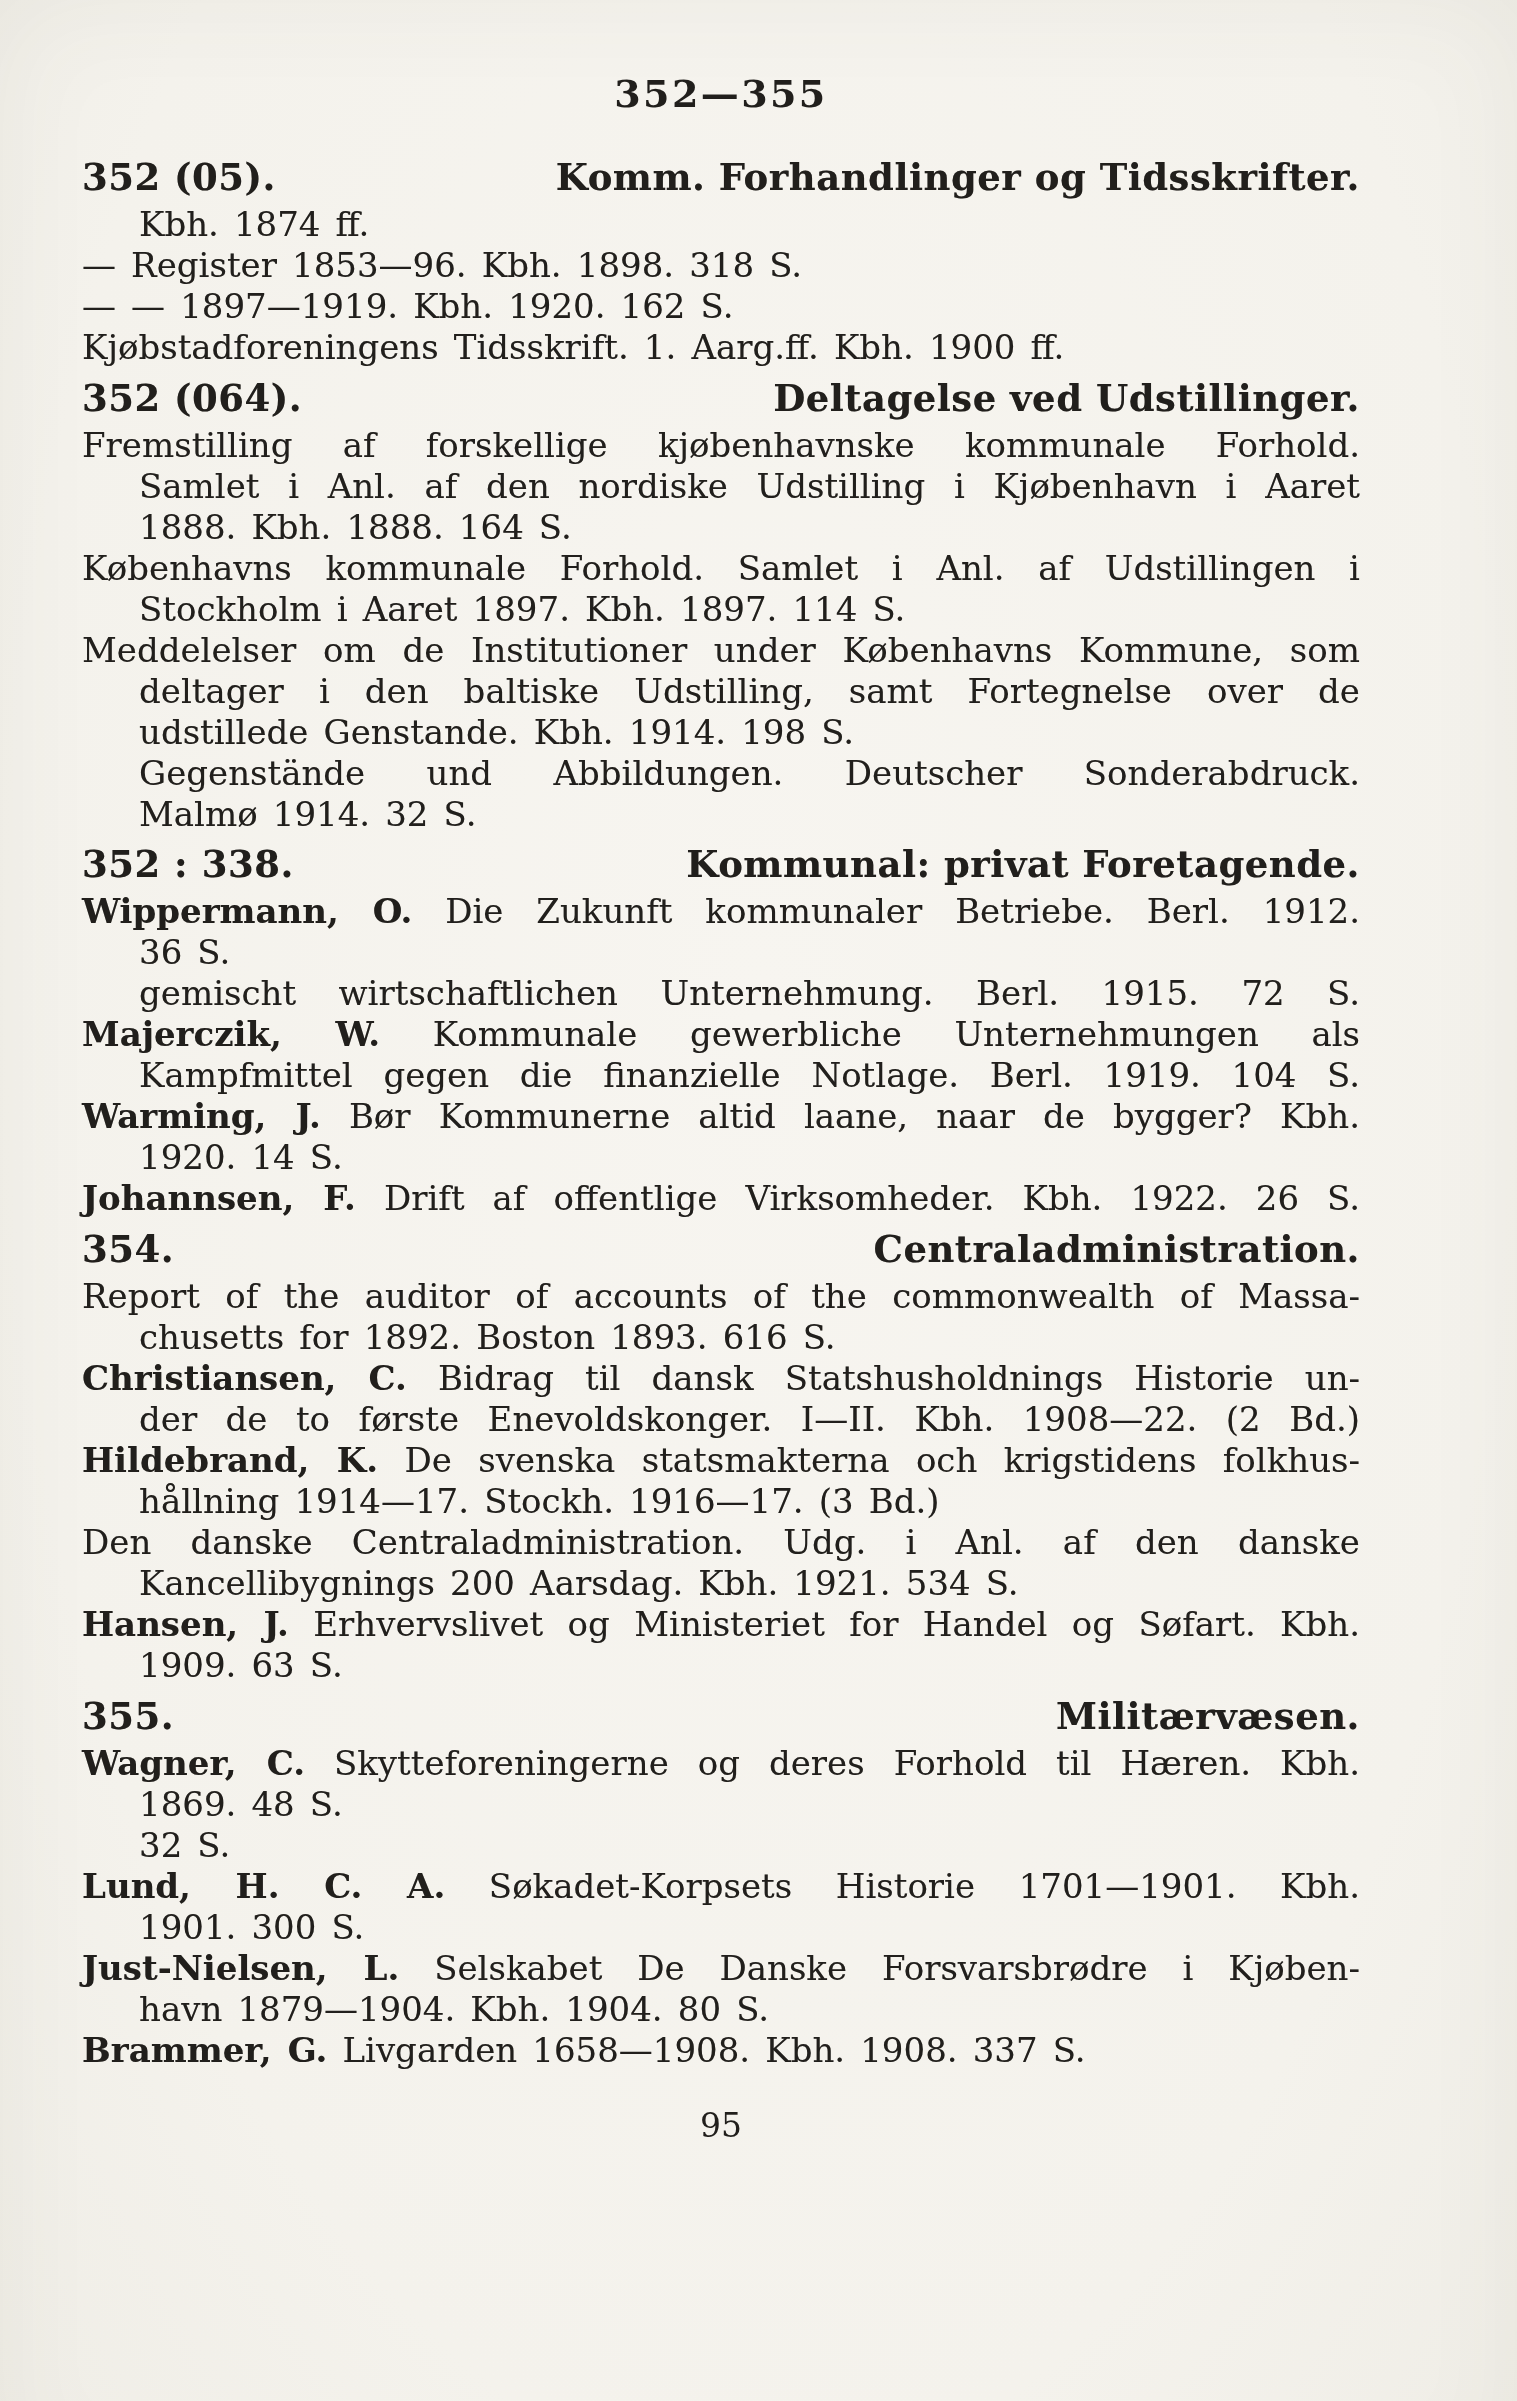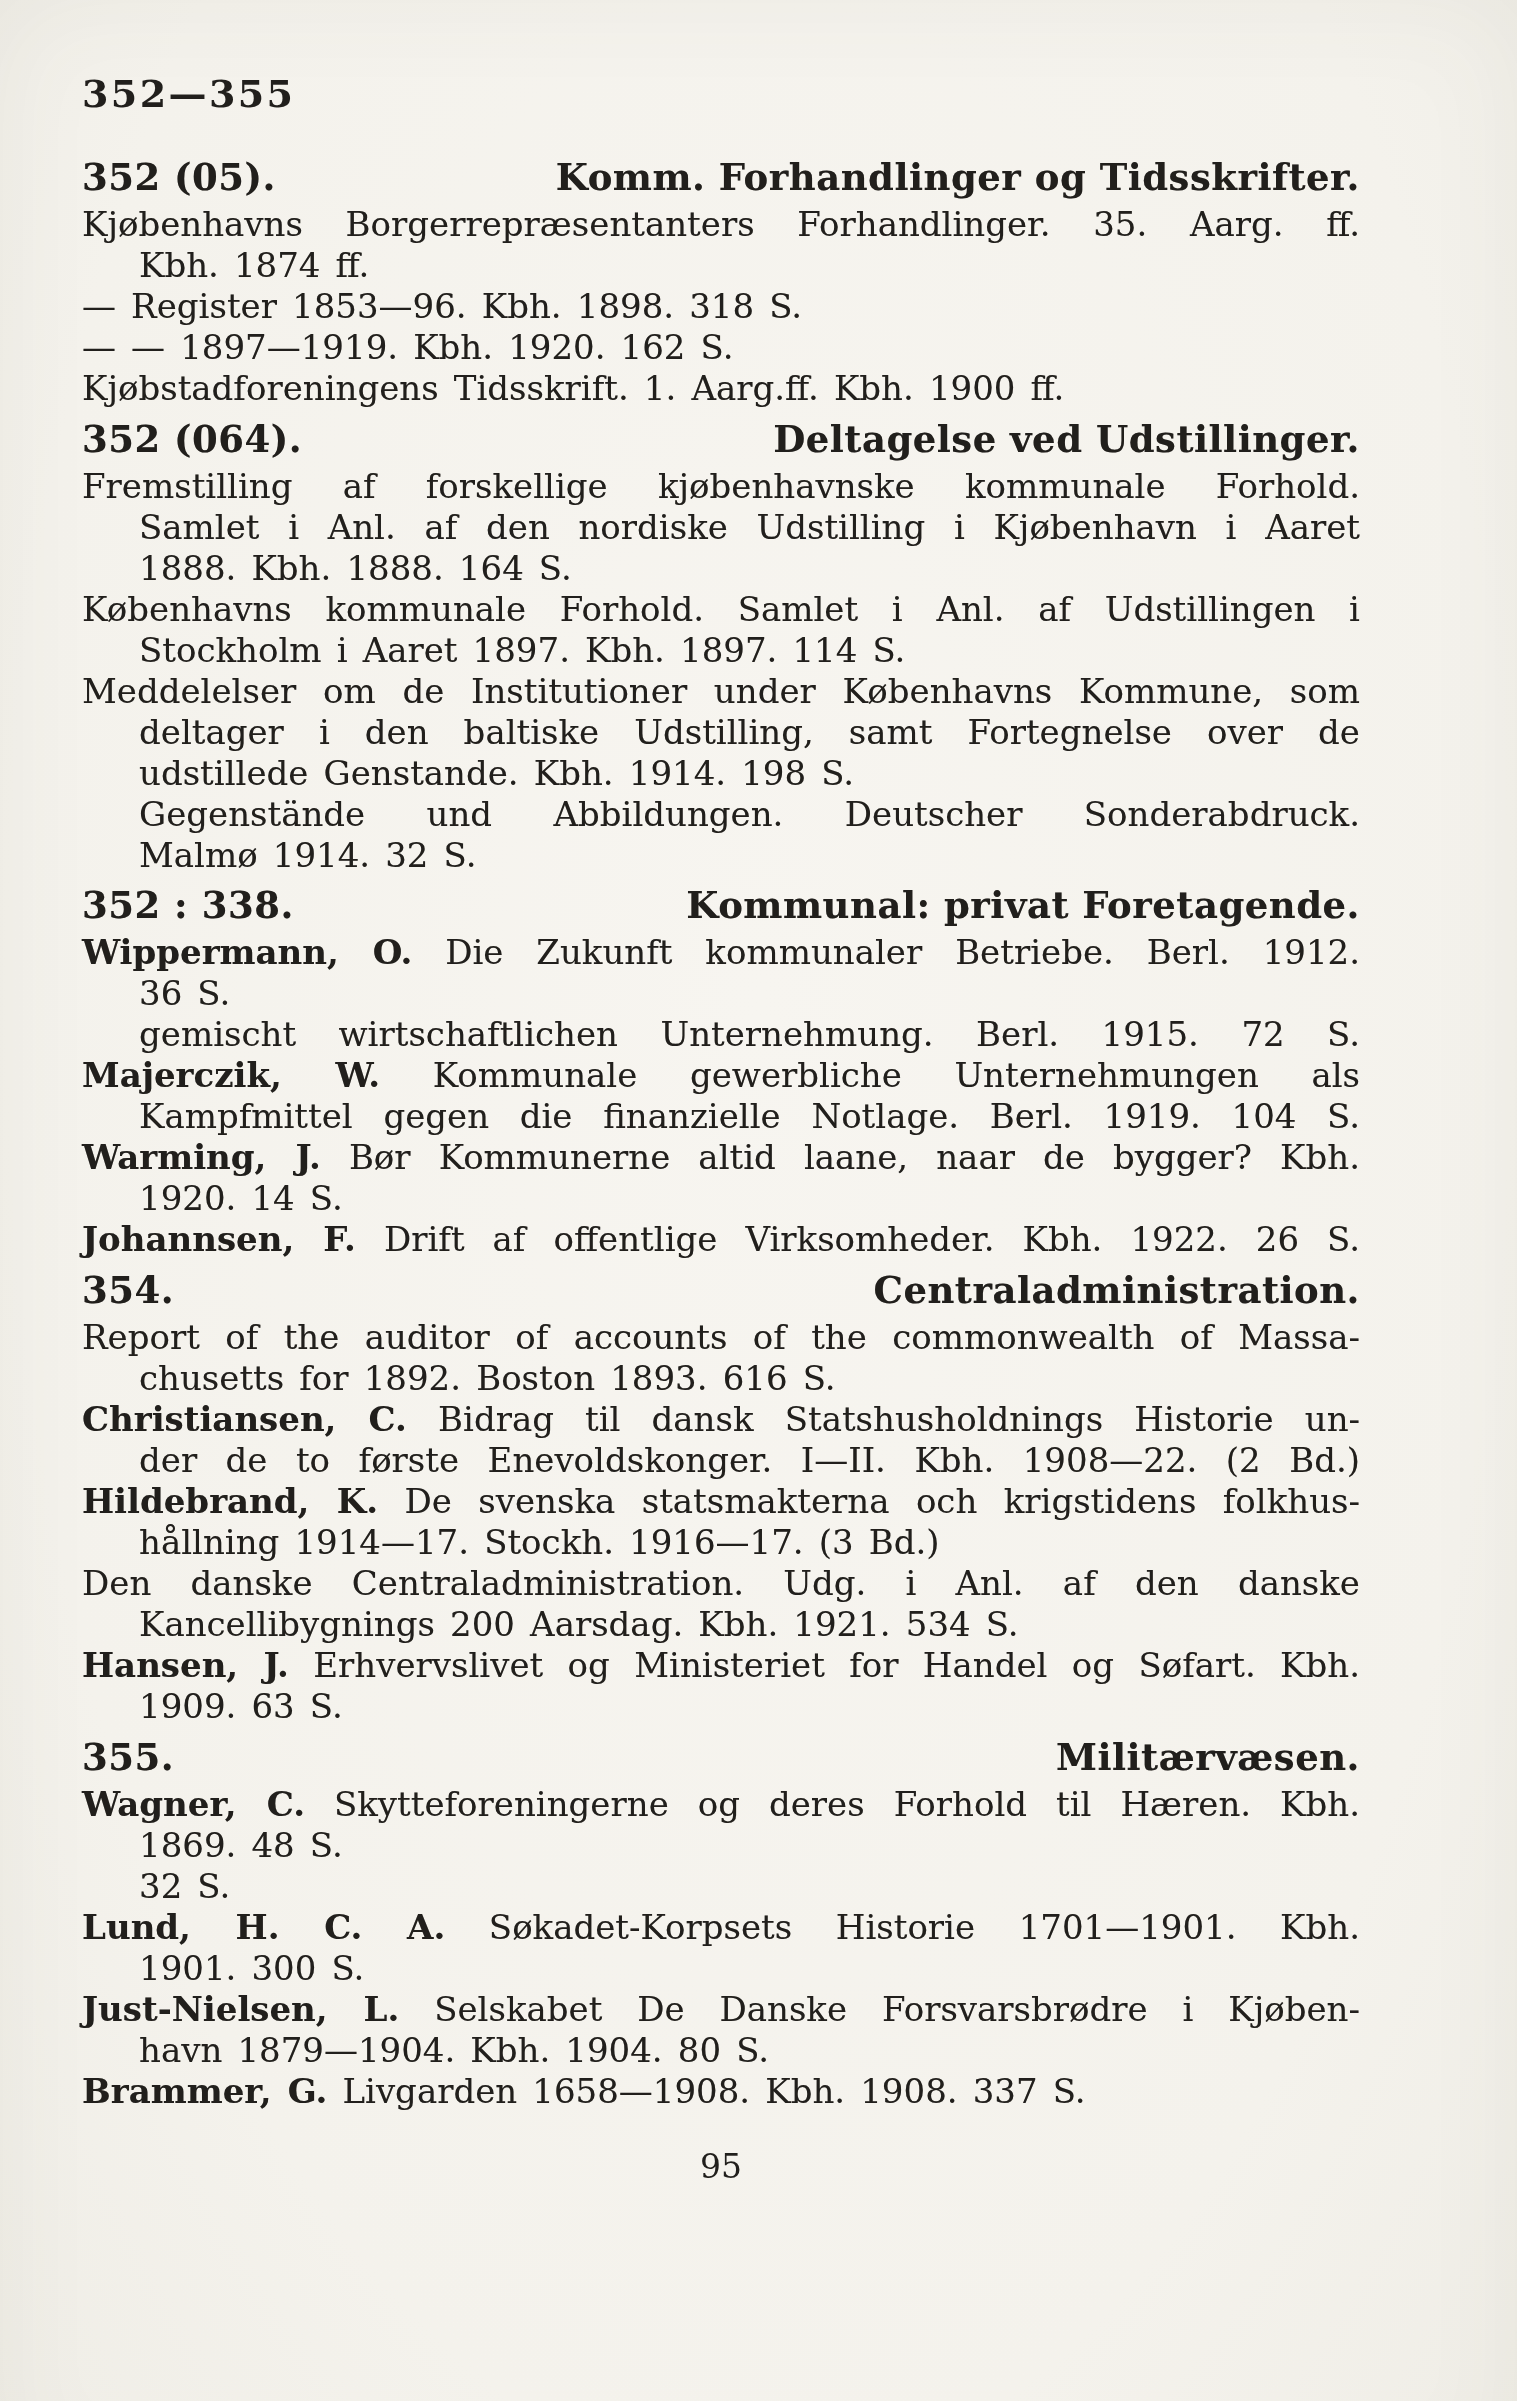--- a/index.html
+++ b/index.html
@@ -15,21 +15,21 @@
     box-sizing: border-box;
     background: #f5f3ee;
     background-image: radial-gradient(ellipse at 50% 40%, #f7f5f0 0%, #f4f2ec 70%, #efede6 100%);
     box-shadow: inset 0 0 106px rgba(90, 80, 60, 0.06);
     padding: 72px 158px 0 82px;
     font-family: "DejaVu Serif", "Liberation Serif", serif;
     color: #211f1c;
     overflow: hidden;
   }
   .running-head {
-    text-align: left;
+    text-align: center;
     font-weight: bold;
     font-size: 38px;
     line-height: 44px;
     letter-spacing: 2.4px;
   }
   .main {
     margin-top: 37px;
   }
   .sec-head {
     display: flex;
@@ -75,21 +75,20 @@
   <header class="running-head">
     <span>352—355</span>
   </header>
 
   <div class="main">
 
     <div class="sec-head">
       <span>352 (05).</span>
       <span>Komm. Forhandlinger og Tidsskrifter.</span>
     </div>
-    <div class="line jst">Kjøbenhavns Borgerrepræsentanters Forhandlinger. 35. Aarg. ff.</div>
     <div class="line ind">Kbh. 1874 ff.</div>
     <div class="line">— Register 1853—96. Kbh. 1898. 318 S.</div>
     <div class="line">— — 1897—1919. Kbh. 1920. 162 S.</div>
     <div class="line">Kjøbstadforeningens Tidsskrift. 1. Aarg.ff. Kbh. 1900 ff.</div>
 
     <div class="sec-head">
       <span>352 (064).</span>
       <span>Deltagelse ved Udstillinger.</span>
     </div>
     <div class="line jst">Fremstilling af forskellige kjøbenhavnske kommunale Forhold.</div>

